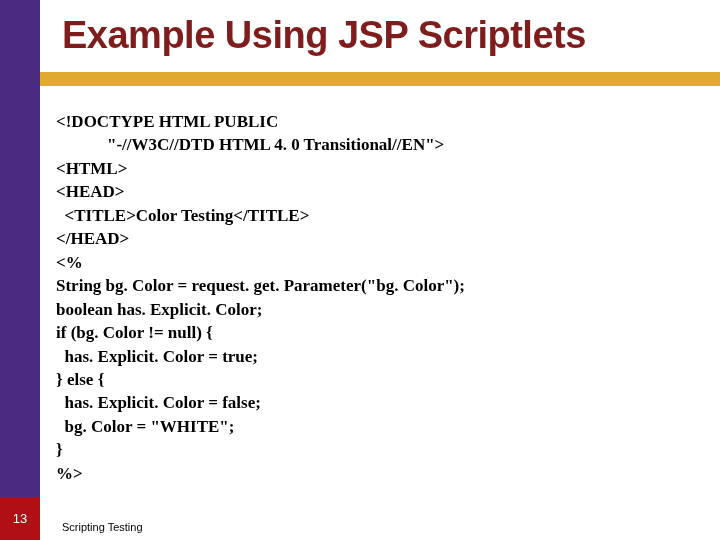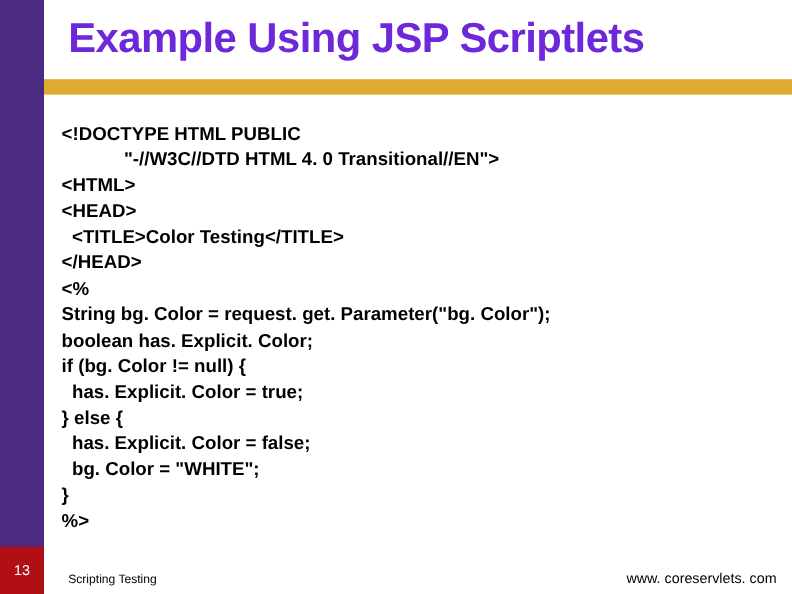--- a/index.html
+++ b/index.html
@@ -24,29 +24,29 @@
     right: 0;
     height: 14px;
     background: #e0a92f;
   }
   .title {
     position: absolute;
     left: 62px;
     top: 14px;
     font-size: 38px;
     font-weight: bold;
-    color: #6d28d9;
+    color: #7f1d1d;
     letter-spacing: -0.5px;
   }
   .code-block {
     position: absolute;
     left: 56px;
     top: 110px;
     right: 16px;
-    font-family: Liberation Sans, sans-serif;
+    font-family: Liberation Serif, serif;
     font-weight: bold;
     font-size: 17px;
     line-height: 1.38;
     color: #000;
     white-space: pre;
   }
   .footer {
     position: absolute;
     left: 0;
     bottom: 0;
@@ -102,14 +102,13 @@
   has. Explicit. Color = true;
 } else {
   has. Explicit. Color = false;
   bg. Color = "WHITE";
 }
 %&gt;</div>
 
 <div class="footer">
   <div class="page-num-box">13</div>
   <div class="footer-left">Scripting Testing</div>
-  <div class="footer-right">www. coreservlets. com</div>
 </div>
 
 </body></html>

